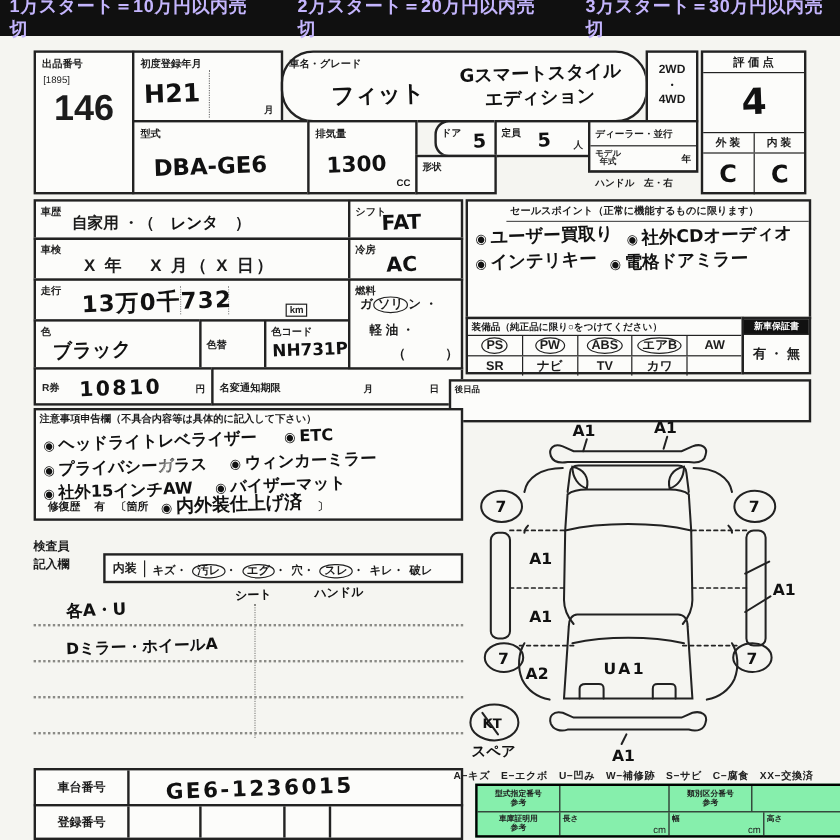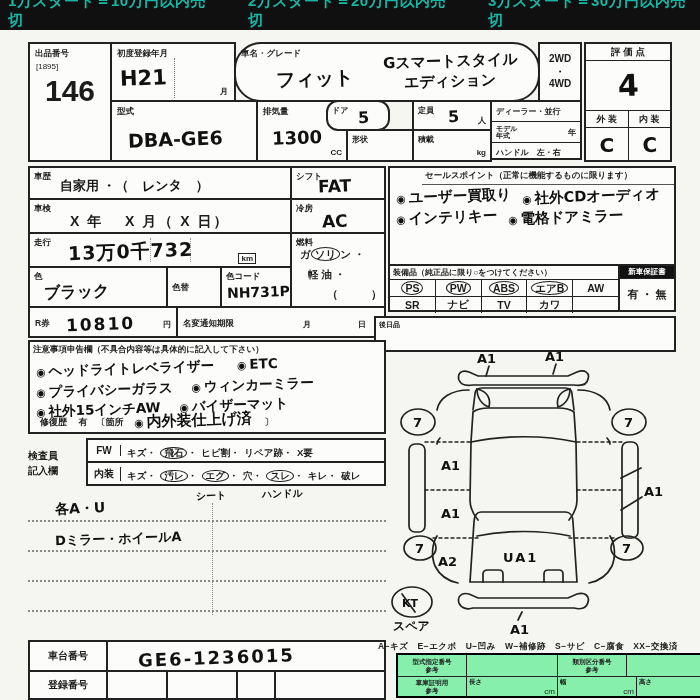--- a/index.html
+++ b/index.html
@@ -1,19 +1,19 @@
 <!DOCTYPE html>
 <html><head>
 <meta charset="utf-8">
 <style>
   html,body{margin:0;padding:0;}
   body{background:#dcdcd8;font-family:"Liberation Sans","DejaVu Sans",sans-serif;}
   .sheet{position:relative;width:700px;height:700px;background:#f5f5f1;overflow:hidden;color:#1c1c1c;}
-  .topbar{position:absolute;left:0;top:0;width:700px;height:30px;background:#101010;color:#14b8a6;
-          display:flex;align-items:flex-end;gap:28px;padding-left:8px;box-sizing:border-box;
+  .topbar{position:absolute;left:0;top:0;width:700px;height:30px;background:#101010;color:#c4b5fd;
+          display:flex;align-items:center;gap:28px;padding-left:8px;box-sizing:border-box;
           font-weight:bold;font-size:15px;letter-spacing:0.5px;}
   .box{position:absolute;box-sizing:border-box;border:2px solid #222;background:#fcfcfa;}
   .lbl{position:absolute;font-size:8.5px;font-weight:bold;color:#222;white-space:nowrap;}
   .sm{font-size:8px;font-weight:bold;}
   .hw{font-family:"DejaVu Sans",sans-serif;font-weight:600;color:#111;}
   .tilt{display:inline-block;transform:rotate(-2deg);}
   .ctr{display:flex;align-items:center;justify-content:center;}
   .oval{display:inline-block;border:1.6px solid #222;border-radius:50%;padding:0 3px;line-height:1.15;}
   .dotline{position:absolute;border-bottom:2px dotted #8a8a86;}
   .cellgrid{display:flex;}
@@ -70,41 +70,37 @@
     <span class="lbl" style="left:5px;top:4px;">型式</span>
     <span class="hw tilt" style="position:absolute;left:16px;top:26px;font-size:19px;">DBA-GE6</span>
   </div>
 
   <div class="box" style="left:256px;top:100px;width:92px;height:62px;">
     <span class="lbl" style="left:5px;top:4px;">排気量</span>
     <span class="hw tilt" style="position:absolute;left:14px;top:25px;font-size:18px;">1300</span>
     <span class="sm" style="position:absolute;right:4px;bottom:3px;">CC</span>
   </div>
 
-  <div class="box" style="left:326px;top:100px;width:64px;height:31px;border-radius:12px;">
+  <div class="box" style="left:362px;top:100px;width:64px;height:31px;border-radius:12px;">
     <span class="sm" style="position:absolute;left:4px;top:3px;">ドア</span>
     <span class="hw tilt" style="position:absolute;left:30px;top:6px;font-size:16px;">5</span>
   </div>
 
   <div class="box" style="left:412px;top:100px;width:80px;height:31px;">
     <span class="sm" style="position:absolute;left:4px;top:3px;">定員</span>
     <span class="hw tilt" style="position:absolute;left:34px;top:5px;font-size:16px;">5</span>
     <span class="sm" style="position:absolute;right:4px;bottom:3px;">人</span>
   </div>
 
   <div class="box" style="left:346px;top:129px;width:68px;height:33px;">
     <span class="sm" style="position:absolute;left:4px;top:3px;">形状</span>
   </div>
 
-  <div class="box" style="left:412px;top:129px;width:80px;height:33px;">
-    <span class="sm" style="position:absolute;left:4px;top:3px;">積載</span>
-    <span class="sm" style="position:absolute;right:4px;bottom:3px;">kg</span>
-  </div>
-
-  <div class="box" style="left:490px;top:100px;width:92px;height:60px;font-size:8px;font-weight:bold;">
+
+  <div class="box" style="left:490px;top:100px;width:92px;height:44px;font-size:8px;font-weight:bold;text-align:center;">
     <div style="height:19px;border-bottom:1.5px solid #222;display:flex;align-items:center;padding-left:4px;">
       <span>ディーラー・並行</span>
     </div>
     <div style="height:20px;border-bottom:1.5px solid #222;display:flex;align-items:center;padding:0 4px;justify-content:space-between;">
       <span style="line-height:1.05;">
         <span style="display:block;font-size:7px;">モデル</span>
         <span style="display:block;font-size:7px;">年式</span>
       </span>
       <span>年</span>
     </div>
@@ -259,30 +255,20 @@
       <span>修復歴　 有　〔箇所</span>
       <span class="hw tilt" style="font-size:15px;margin-left:8px;"><span class="bullet">◉</span><span>内外装仕上げ済</span></span>
       <span style="margin-left:10px;">〕</span>
     </div>
   </div>
 
   <div class="box" style="left:28px;top:438px;width:358px;height:50px;border:none;background:transparent;">
     <div style="position:absolute;left:0;top:0;width:58px;height:50px;font-size:10px;font-weight:bold;display:flex;flex-direction:column;justify-content:center;line-height:1.5;">
       <span>検査員</span>
       <span>記入欄</span>
-    </div>
-    <div class="box" style="left:58px;top:0;width:300px;height:25px;display:flex;align-items:center;">
-      <span style="width:32px;text-align:center;font-size:10px;font-weight:bold;border-right:1.5px solid #222;">FW</span>
-      <span style="padding-left:6px;white-space:nowrap;">
-        <span class="opt">キズ</span><span class="opt">・</span>
-        <span class="opt oval">飛石</span><span class="opt">・</span>
-        <span class="opt">ヒビ割</span><span class="opt">・</span>
-        <span class="opt">リペア跡</span><span class="opt">・</span>
-        <span class="opt">X要</span>
-      </span>
     </div>
     <div class="box" style="left:58px;top:23px;width:300px;height:25px;display:flex;align-items:center;">
       <span style="width:32px;text-align:center;font-size:10px;font-weight:bold;border-right:1.5px solid #222;">内装</span>
       <span style="padding-left:6px;white-space:nowrap;">
         <span class="opt">キズ</span><span class="opt">・</span>
         <span class="opt oval">汚レ</span><span class="opt">・</span>
         <span class="opt oval">エグ</span><span class="opt">・</span>
         <span class="opt">穴</span><span class="opt">・</span>
         <span class="opt oval">スレ</span><span class="opt">・</span>
         <span class="opt">キレ</span><span class="opt">・</span>

